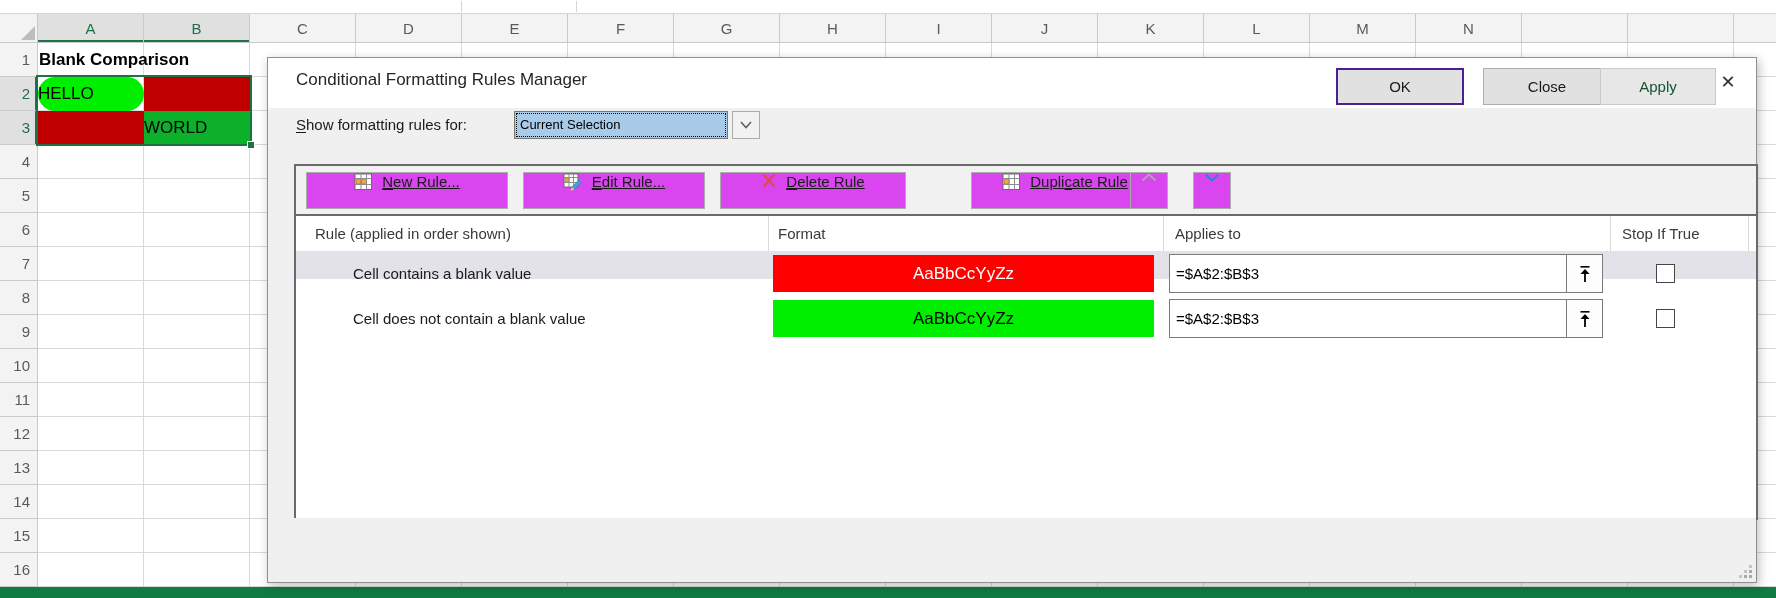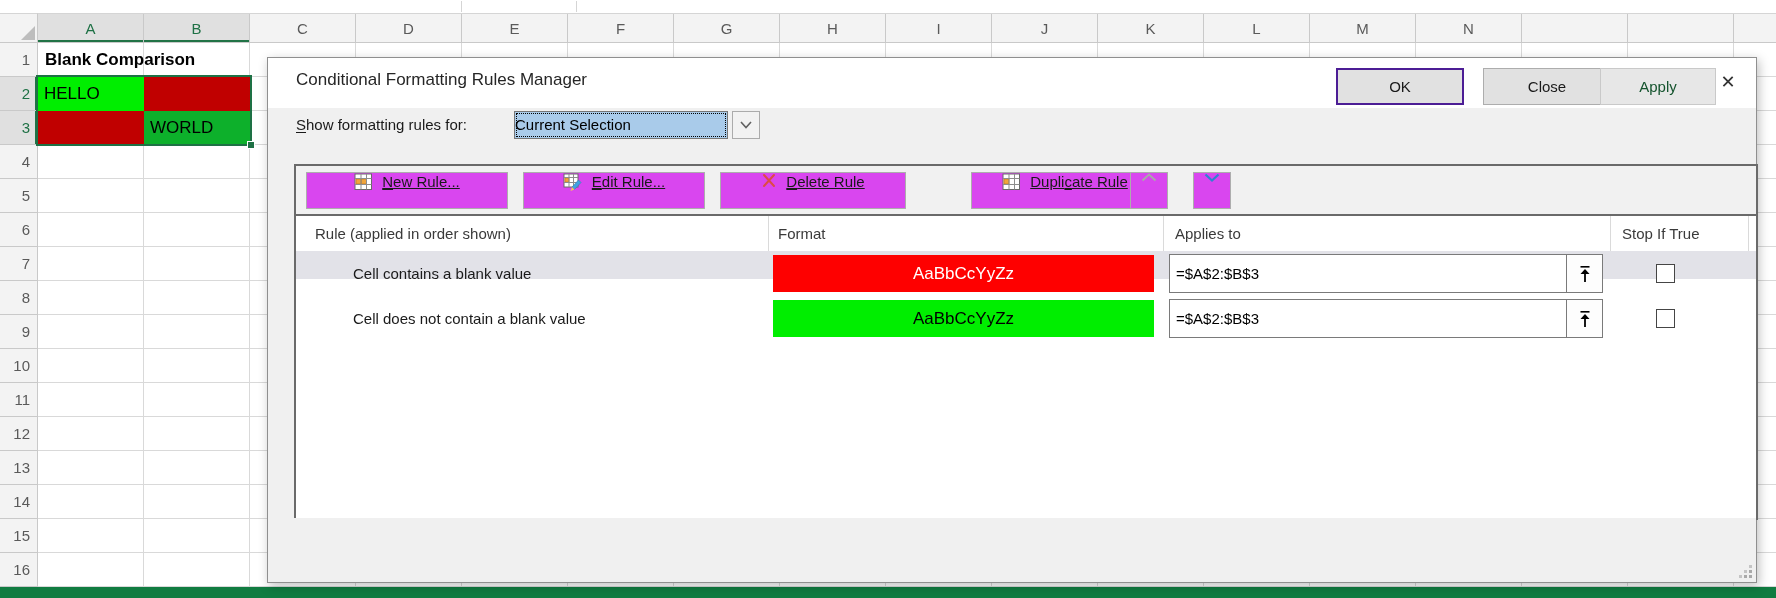--- a/index.html
+++ b/index.html
@@ -21,21 +21,21 @@
   .col-h:nth-child(-n+2){ background:#E0E0E0; color:#1E7145; box-shadow:inset 0 -2px 0 #217346; }
   .row-headers { position:absolute; left:0; top:43px; width:38px; }
   .row-h { height:34px; background:#F3F3F3; border-right:1px solid #C9C9C9; border-bottom:1px solid #C9C9C9;
     display:flex; align-items:center; justify-content:flex-end; padding-right:7px; font-size:15px; color:#5A5A5A; }
   .row-h:nth-child(2), .row-h:nth-child(3) { background:#E0E0E0; color:#1E7145; box-shadow:inset -2px 0 0 #217346; }
   .gridlines { position:absolute; left:38px; top:43px; right:0; height:544px;
     background-image:
       repeating-linear-gradient(to right, transparent 0 105px, #D9D9D9 105px 106px),
       repeating-linear-gradient(to bottom, transparent 0 33px, #D9D9D9 33px 34px); }
   .cell { position:absolute; height:34px; line-height:34px; font-size:17px; color:#000;
-    padding-left:6px; white-space:nowrap; overflow:visible; }
+    padding-left:0; white-space:nowrap; overflow:visible; }
   .cell-a1 { left:39px; top:43px; width:300px; font-weight:bold; }
   .cell-a2 { left:38px; top:77px;  width:106px; }
   .cell-b2 { left:144px; top:77px; width:106px; }
   .cell-a3 { left:38px; top:111px; width:106px; }
   .cell-b3 { left:144px; top:111px; width:106px; }
   .sel-border { position:absolute; left:36px; top:75px; width:216px; height:71px;
     border:2px solid #1E7145; pointer-events:none; }
   .fill-handle { position:absolute; left:247px; top:141px; width:8px; height:8px;
     background:#1E7145; border:1px solid #fff; }
   .status-bar { position:absolute; left:0; top:587px; width:100%; height:11px; background:#107C41; }
@@ -46,21 +46,21 @@
   .titlebar { position:absolute; left:0; top:0; right:0; height:50px; background:#fff; }
   .dlg-title { position:absolute; left:28px; top:12px; font-size:17px; color:#262626; }
   .dlg-help { position:absolute; left:1372px; top:12px; width:26px; height:26px; text-align:center;
     font-size:17px; color:#4A4A4A; cursor:default; }
   .dlg-close { position:absolute; left:1444px; top:9px; width:32px; height:30px; text-align:center;
     line-height:30px; font-size:18px; color:#333; cursor:default; }
   .show-rules-label { position:absolute; left:28px; top:58px; font-size:15px; color:#1A1A1A; }
   .u { text-decoration:underline; text-underline-offset:2px; }
   .combo { position:absolute; left:246px; top:53px; width:214px; height:28px; background:#A9CBEA;
     border:1px solid #767676; outline:1px dotted #000; outline-offset:-3px;
-    font-size:15px; color:#000; line-height:26px; }
+    font-size:13px; color:#000; line-height:26px; padding-left:5px; }
   .combo-btn { position:absolute; left:464px; top:53px; width:28px; height:28px; background:#F2F2F2;
     border:1px solid #ABABAB; display:flex; align-items:center; justify-content:center; }
 
   .rules-panel { position:absolute; left:26px; top:106px; width:1464px; height:356px;
     border:2px solid #6A6A6A; background:#fff; }
   .rules-toolbar { position:relative; height:50px; background:#F1F1F1; border-bottom:2px solid #6A6A6A; }
   .tbtn { position:absolute; top:6px; height:37px; background:#d946ef; border:1px solid #ADADAD;
     display:flex; align-items:flex-start; justify-content:center; gap:9px; font-size:15px; color:#1A1A1A;text-decoration:underline; }
   .tbtn-new { left:10px; width:202px; } .tbtn-edit { left:227px; width:182px; }
   .tbtn-del { left:424px; width:186px; } .tbtn-dup { left:627px; width:188px;margin-left:48px; }
@@ -143,21 +143,21 @@
       <div class="row-h">12</div>
       <div class="row-h">13</div>
       <div class="row-h">14</div>
       <div class="row-h">15</div>
       <div class="row-h">16</div>
     </div>
 
   <div class="gridlines"></div>
 
   <div class="cell cell-a1">Blank Comparison</div>
-  <div class="cell cell-a2" style="background-color: rgb(0, 238, 0);">HELLO</div>
+  <div class="cell cell-a2" style="background-color: rgb(0, 238, 0); border-radius: 17px;">HELLO</div>
   <div class="cell cell-b2" style="background-color: rgb(192, 0, 0);"></div>
   <div class="cell cell-a3" style="background-color: rgb(192, 0, 0);"></div>
   <div class="cell cell-b3" style="background-color: rgb(13, 176, 43);">WORLD</div>
 
   <div class="sel-border"></div>
   <div class="fill-handle"></div>
 
   <div class="status-bar"></div>
 
   <div class="dialog">

